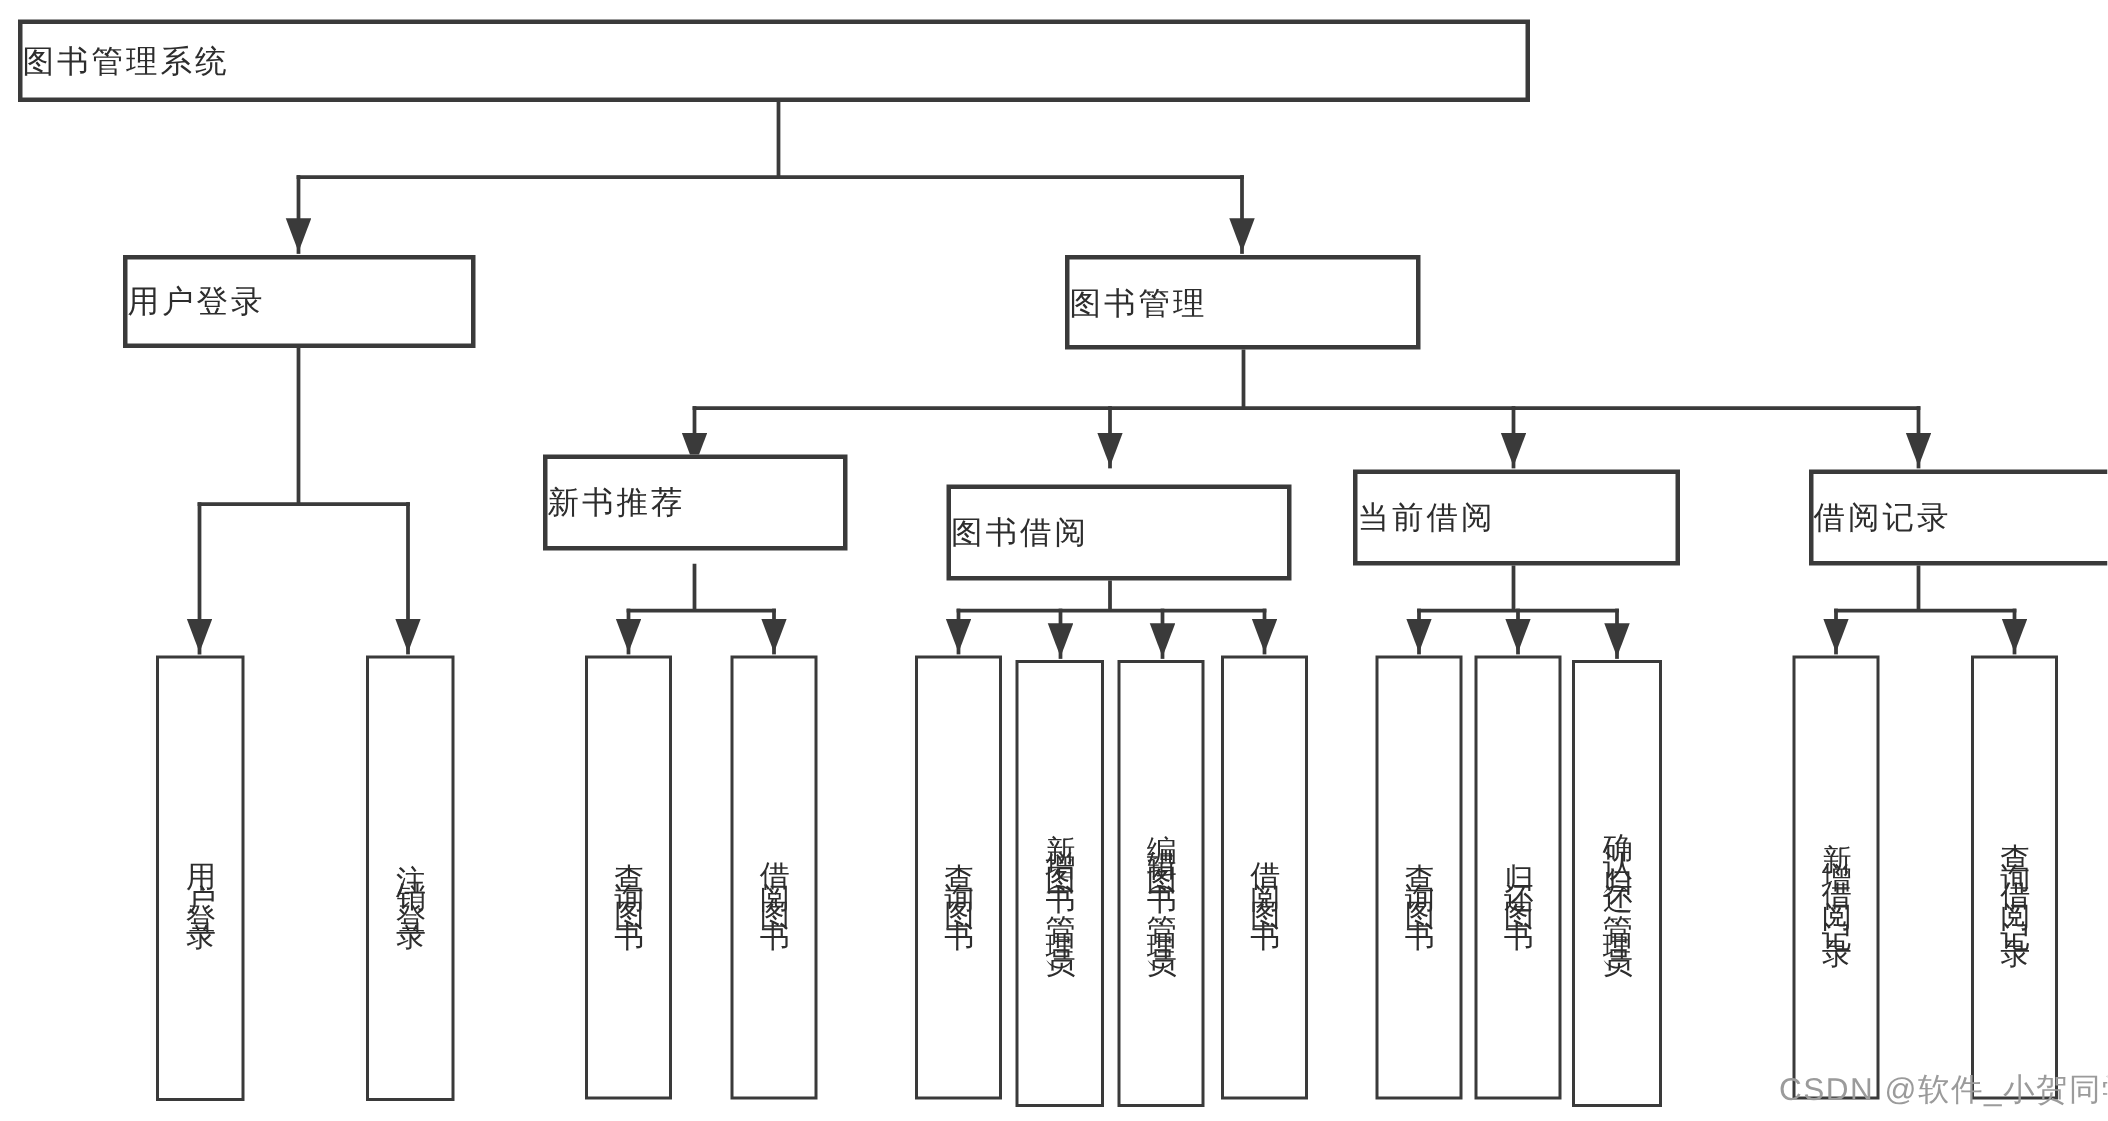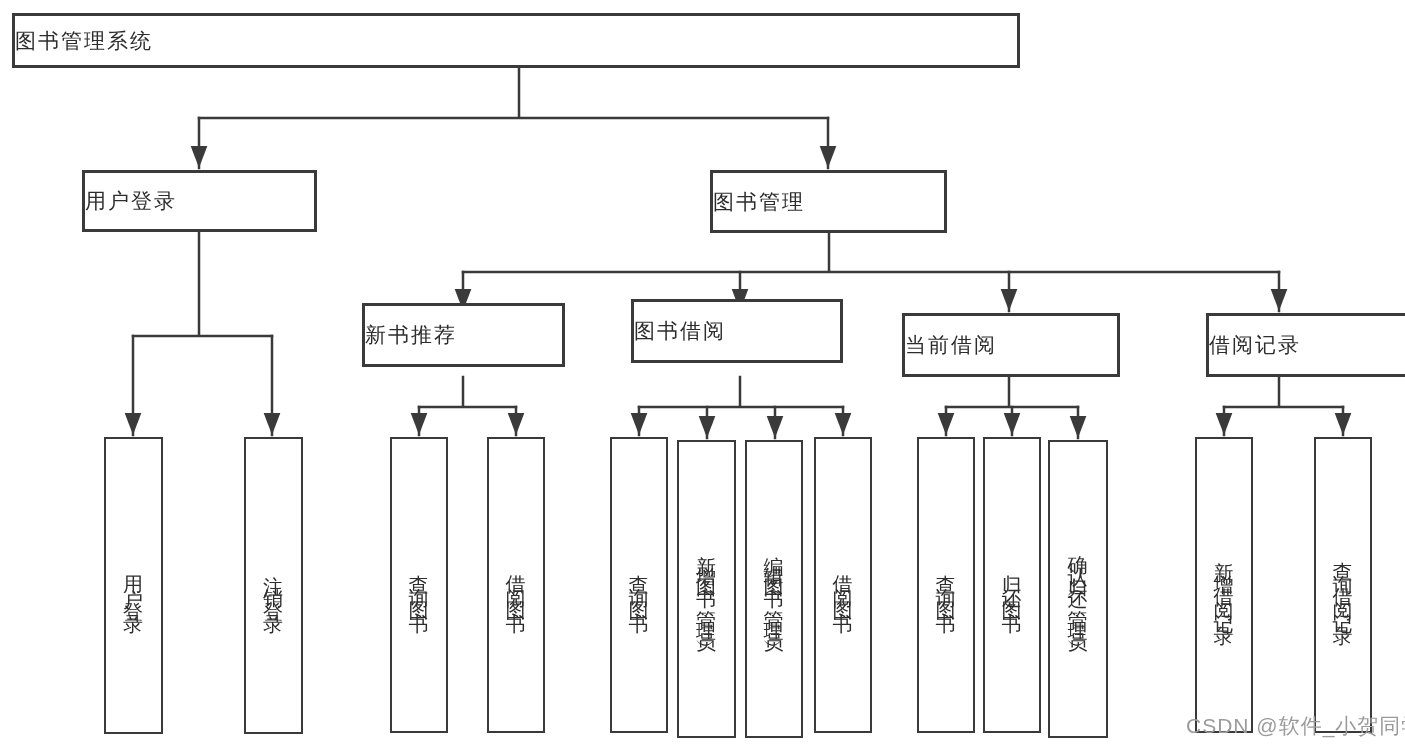--- a/index.html
+++ b/index.html
@@ -128,21 +128,21 @@
   <div class="node" style="left:82px;top:170px;width:235px;height:62px">
     <span class="h">用户登录</span>
   </div>
   <div class="node" style="left:710px;top:170px;width:237px;height:63px">
     <span class="h">图书管理</span>
   </div>
 
   <div class="node" style="left:362px;top:303px;width:203px;height:64px">
     <span class="h">新书推荐</span>
   </div>
-  <div class="node" style="left:631px;top:299px;width:212px;height:64px">
+  <div class="node" style="left:631px;top:323px;width:230px;height:64px">
     <span class="h">图书借阅</span>
   </div>
   <div class="node" style="left:902px;top:313px;width:218px;height:64px">
     <span class="h">当前借阅</span>
   </div>
   <div class="node" style="left:1206px;top:313px;width:216px;height:64px">
     <span class="h">借阅记录</span>
   </div>
 
   <div class="leaf" style="left:104px;top:437px;width:59px;height:297px">

